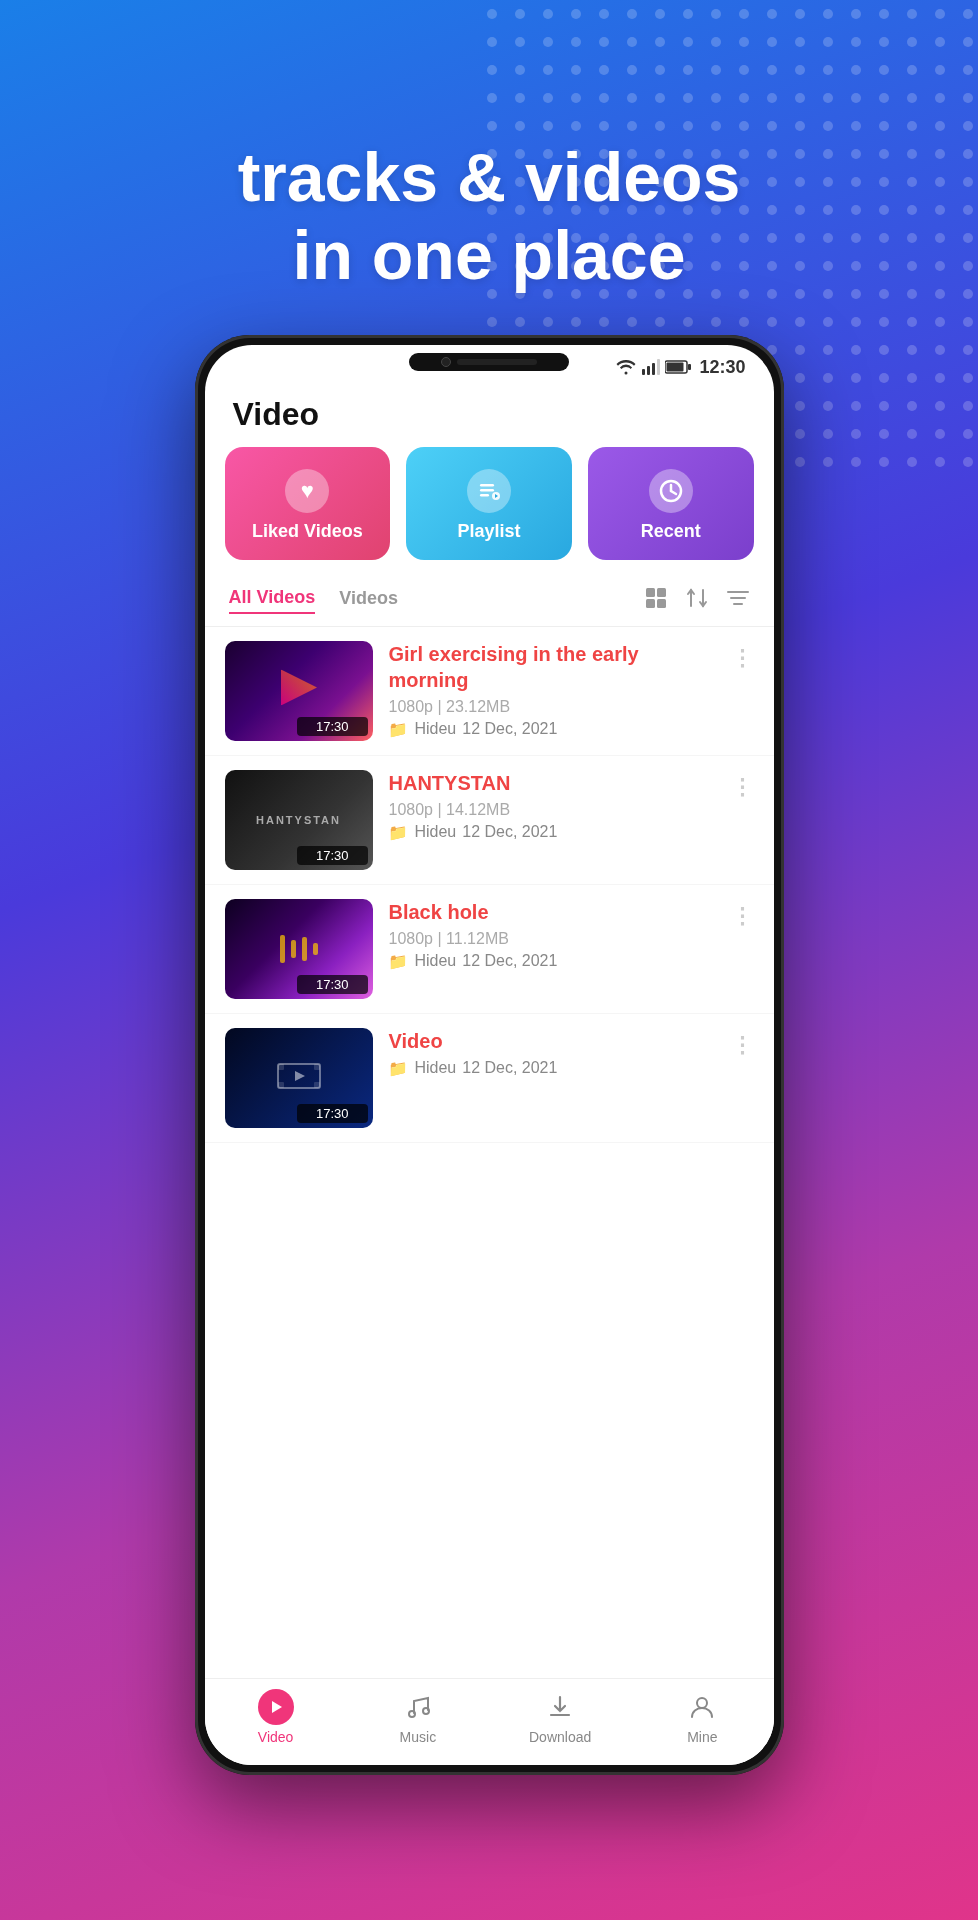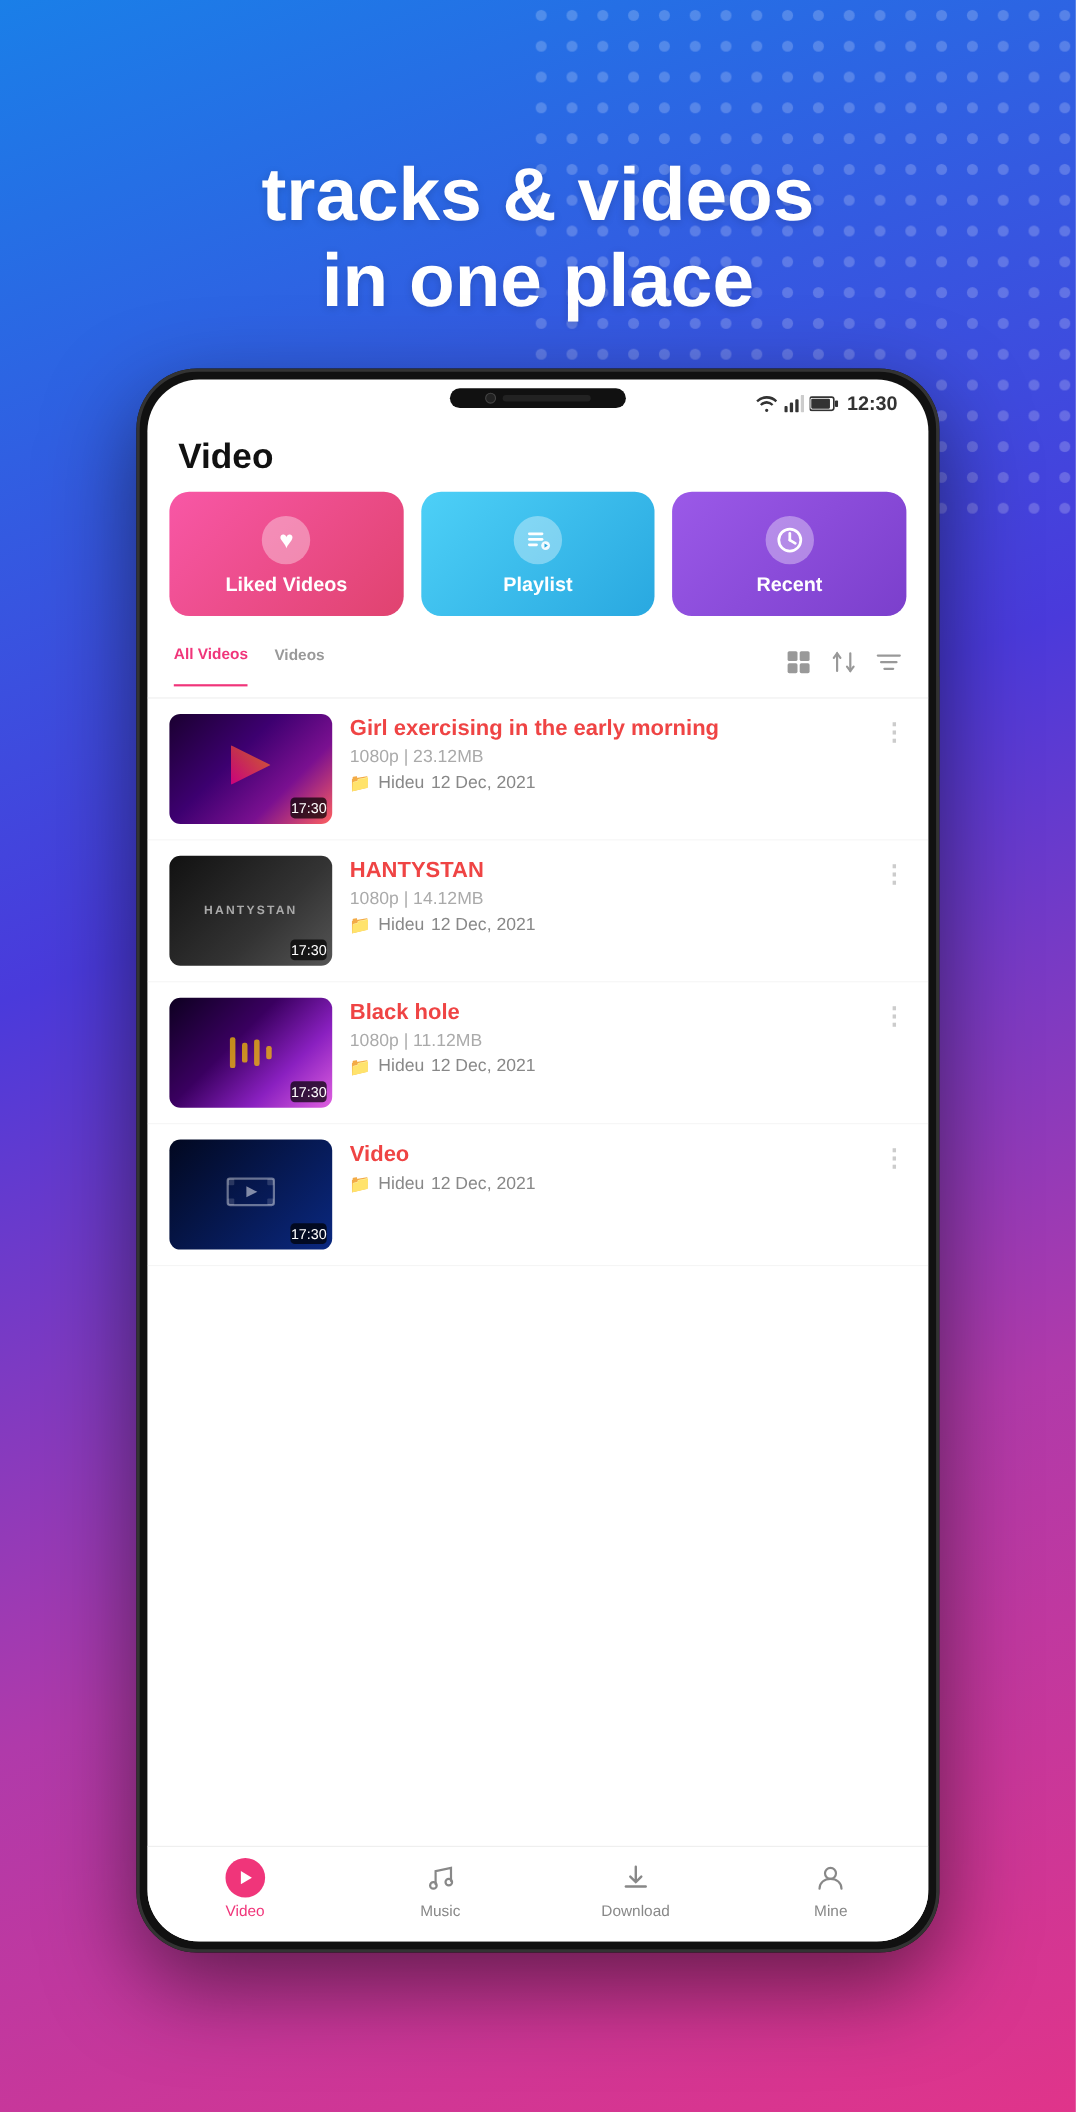--- a/index.html
+++ b/index.html
@@ -27,21 +27,21 @@
       font-weight: 800;
       line-height: 1.15;
       text-shadow: 0 2px 8px rgba(0,0,0,0.15);
     }
 
     
     .phone-wrapper {
       position: relative;
       margin-top: 40px;
       z-index: 2;
-      width: 730px;
+      width: 589px;
       height: 1440px;
     }
 
     
     .phone-frame {
       position: absolute;
       top: 0; left: 0; right: 0; bottom: 0;
       background: #111;
       border-radius: 55px;
       box-shadow: 0 30px 80px rgba(0,0,0,0.5), inset 0 0 0 3px #333;
@@ -176,25 +176,25 @@
 
     
     .tabs-row {
       display: flex;
       align-items: center;
       padding: 6px 24px 10px;
       border-bottom: 1px solid #eee;
       gap: 24px;
     }
     .tab-item {
-      font-size: 14px;
+      font-size: 18px;
       font-weight: 700;
       color: #999;
       cursor: pointer;
-      padding-bottom: 20px;
+      padding-bottom: 4px;
     }
     .tab-item.active {
       color: #f0357a;
       border-bottom: 2px solid #f0357a;
     }
     .tabs-icons {
       margin-left: auto;
       display: flex;
       gap: 18px;
       align-items: center;
@@ -229,21 +229,21 @@
       background: #222;
       flex-shrink: 0;
     }
     .video-thumb .thumb-duration {
       position: absolute;
       bottom: 5px;
       right: 5px;
       background: rgba(0,0,0,0.7);
       color: white;
       font-size: 13px;
-      padding: 2px 0;
+      padding: 2px 19px;
       border-radius: 4px;
     }
     
     .thumb-v1 {
       background: linear-gradient(135deg, #1a0030 0%, #3d0070 40%, #7a1090 70%, #ff6060 100%);
     }
     .thumb-v1::after {
       content: '';
       position: absolute;
       top: 50%; left: 50%;

